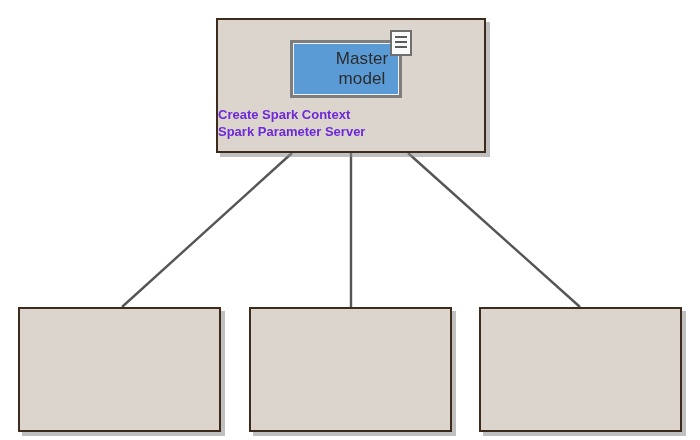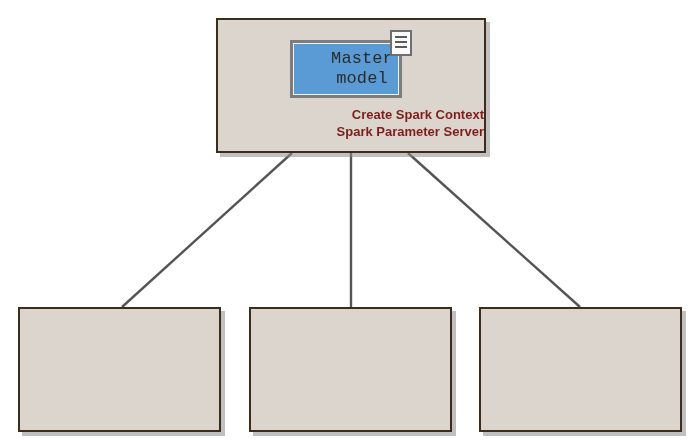--- a/index.html
+++ b/index.html
@@ -65,21 +65,21 @@
     outline-offset: -4px;
     display: flex;
     align-items: center;
     justify-content: center;
     text-align: center;
   }
   .component-label {
     font-size: 17px;
     line-height: 20px;
     color: #2b2b2b;
-    font-family: Liberation Mono, monospace;
+    font-family: Liberation Sans, sans-serif;
     letter-spacing: 0.1px;
     margin-left: 32px;
   }
 
   
   .doc-icon {
     position: absolute;
     left: 172px;
     top: 10px;
     width: 22px;
@@ -101,25 +101,25 @@
   .doc-icon i:nth-child(1) { width: 100%; }
   .doc-icon i:nth-child(2) { width: 100%; }
   .doc-icon i:nth-child(3) { width: 100%; }
 
   
   .master-caption {
     position: absolute;
     left: 0;
     right: 0;
     top: 86px;
-    text-align: right;
+    text-align: left;
     font-size: 13px;
     font-weight: bold;
     line-height: 17px;
-    color: #7f1d1d;
+    color: #6d28d9;
     font-family: "Liberation Sans", sans-serif;
   }
   .master-caption span { display: block; }
 
   
   .worker { top: 307px; height: 125px; }
   .worker-1 { left: 18px;  width: 203px; }
   .worker-2 { left: 249px; width: 203px; }
   .worker-3 { left: 479px; width: 203px; }
 </style>

